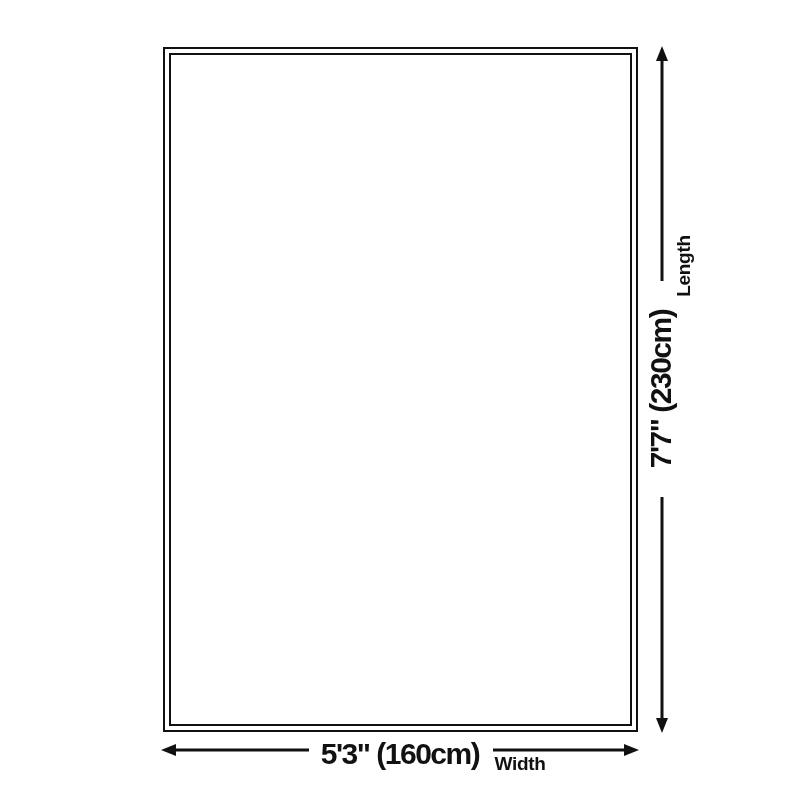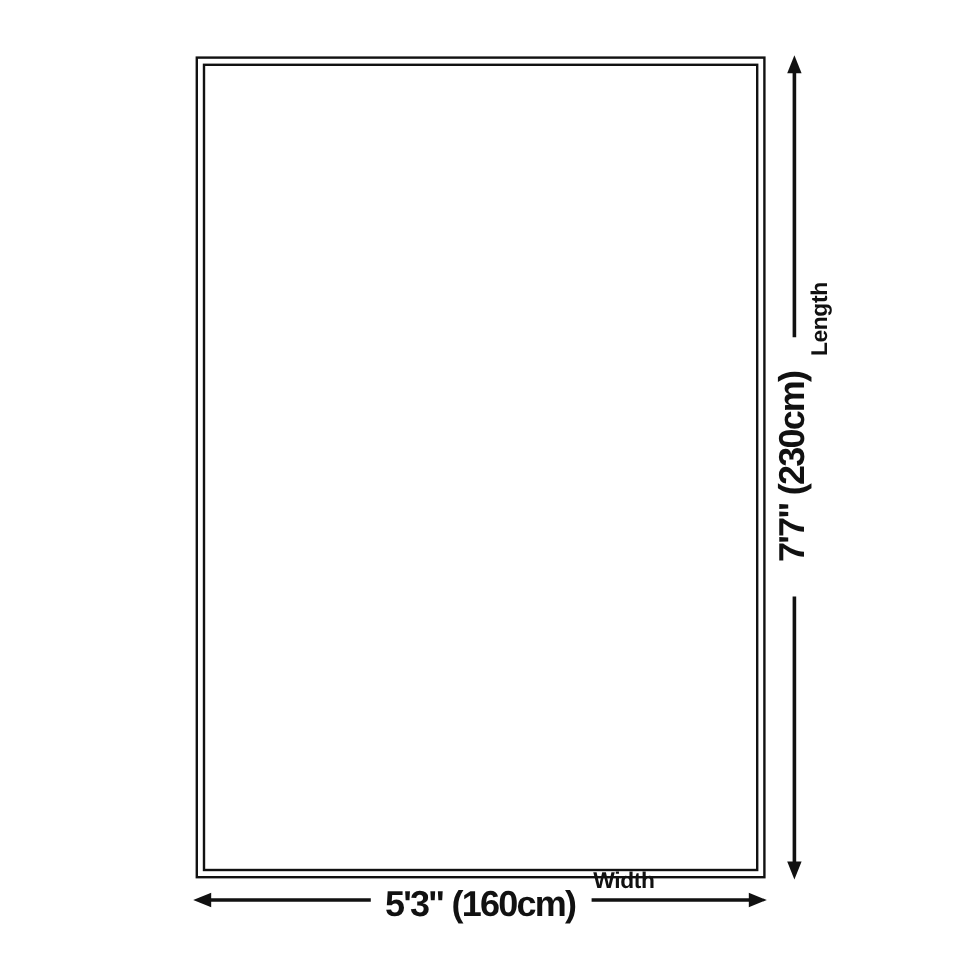--- a/index.html
+++ b/index.html
@@ -47,21 +47,21 @@
     font-weight: 700;
     white-space: nowrap;
     transform: translate(-50%, -50%);
   }
   .dim.vertical { transform: translate(-50%, -50%) rotate(-90deg); }
   .dim-value { font-size: 30px; letter-spacing: -1.5px; }
   .dim-label { font-size: 19px; letter-spacing: -0.3px; }
   #length-value { left: 661px; top: 389px; }
   #length-label { left: 684px; top: 266px; }
   #width-value  { left: 400px; top: 754px; }
-  #width-label  { left: 520px; top: 735px; }
+  #width-label  { left: 520px; top: 764px; }
 </style>
 </head>
 <body>
 
 <div class="canvas">
 
   <div class="rug-box">
     <div class="rug-inner"></div>
   </div>
 

